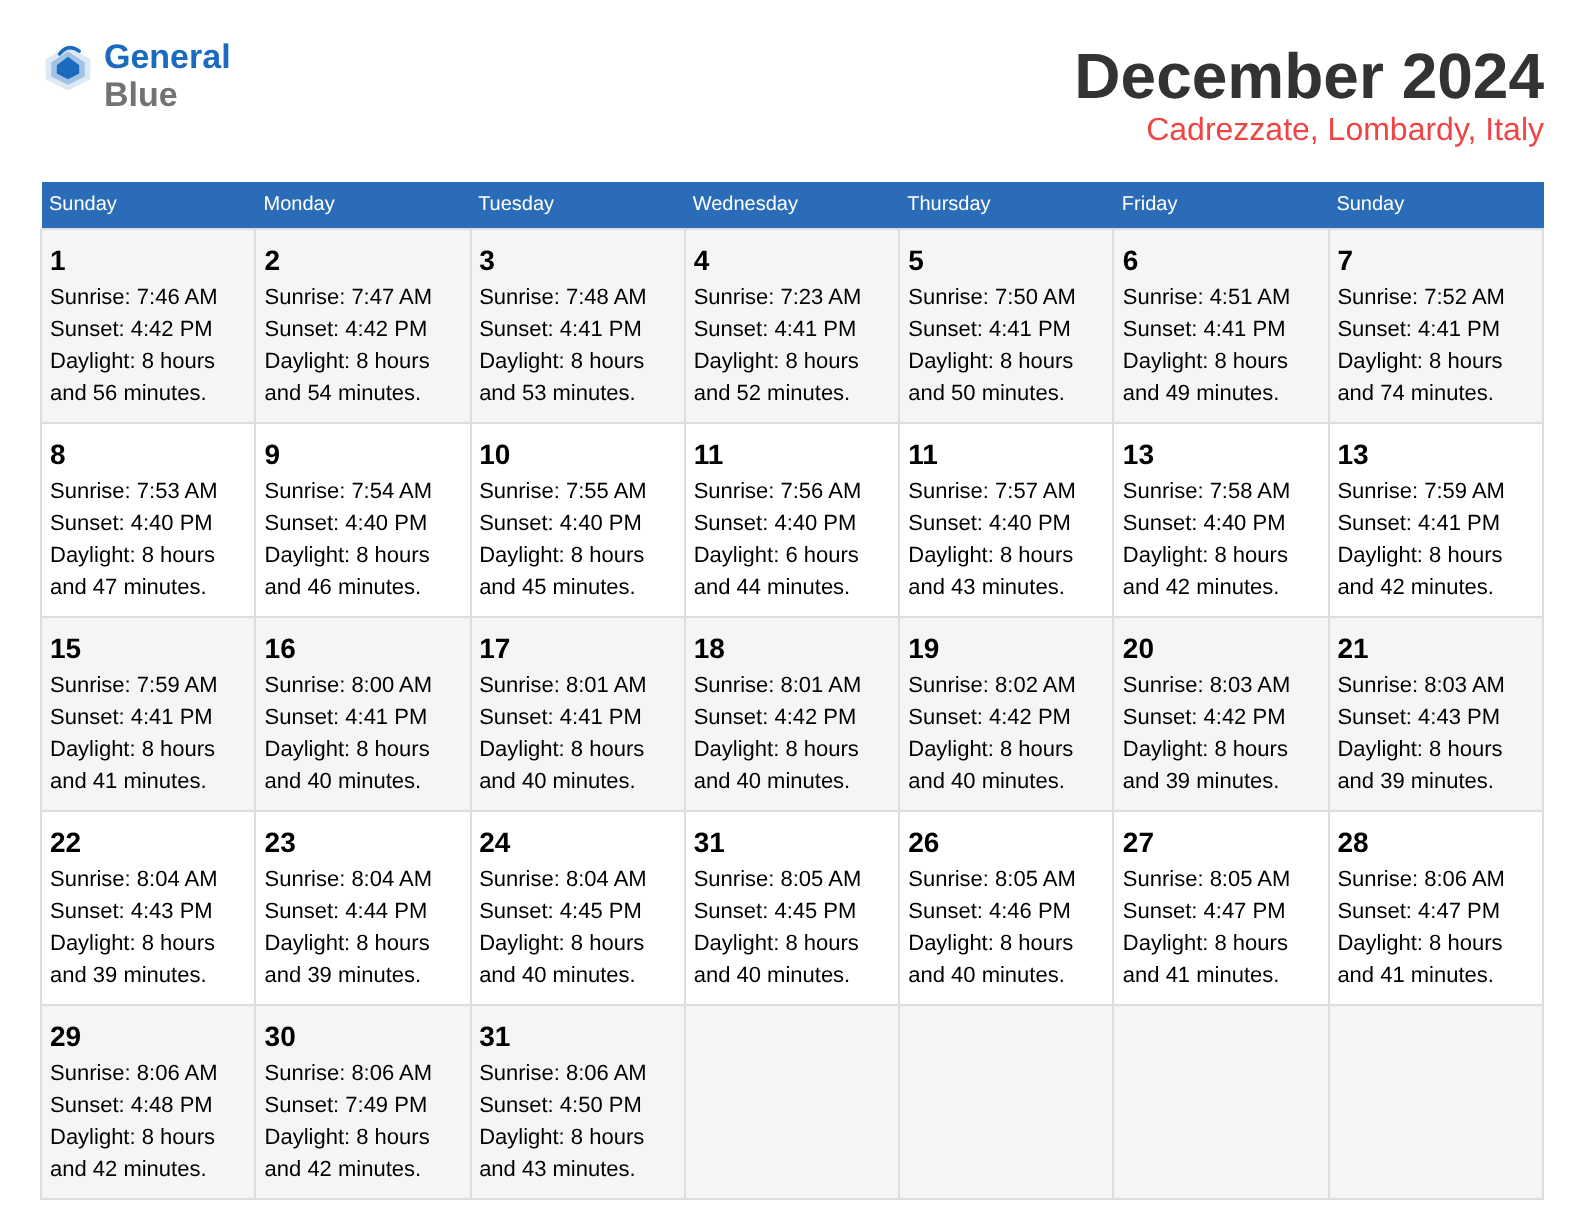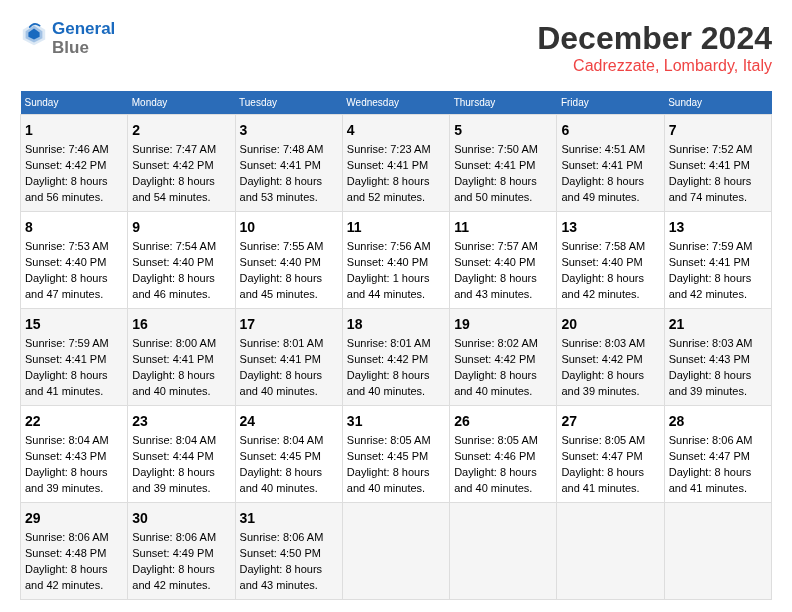--- a/index.html
+++ b/index.html
@@ -169,21 +169,21 @@
         <td>
           <span class="day-num">10</span>
           <span>Sunrise: 7:55 AM</span><br>
           <span>Sunset: 4:40 PM</span><br>
           <span>Daylight: 8 hours and 45 minutes.</span>
         </td>
         <td>
           <span class="day-num">11</span>
           <span>Sunrise: 7:56 AM</span><br>
           <span>Sunset: 4:40 PM</span><br>
-          <span>Daylight: 1 hours and 44 minutes.</span>
+          <span>Daylight: 6 hours and 44 minutes.</span>
         </td>
         <td>
           <span class="day-num">11</span>
           <span>Sunrise: 7:57 AM</span><br>
           <span>Sunset: 4:40 PM</span><br>
           <span>Daylight: 8 hours and 43 minutes.</span>
         </td>
         <td>
           <span class="day-num">13</span>
           <span>Sunrise: 7:58 AM</span><br>
@@ -288,21 +288,21 @@
       <tr>
         <td>
           <span class="day-num">29</span>
           <span>Sunrise: 8:06 AM</span><br>
           <span>Sunset: 4:48 PM</span><br>
           <span>Daylight: 8 hours and 42 minutes.</span>
         </td>
         <td>
           <span class="day-num">30</span>
           <span>Sunrise: 8:06 AM</span><br>
-          <span>Sunset: 4:49 PM</span><br>
+          <span>Sunset: 7:49 PM</span><br>
           <span>Daylight: 8 hours and 42 minutes.</span>
         </td>
         <td>
           <span class="day-num">31</span>
           <span>Sunrise: 8:06 AM</span><br>
           <span>Sunset: 4:50 PM</span><br>
           <span>Daylight: 8 hours and 43 minutes.</span>
         </td>
         <td class="empty-cell"></td>
         <td class="empty-cell"></td>

